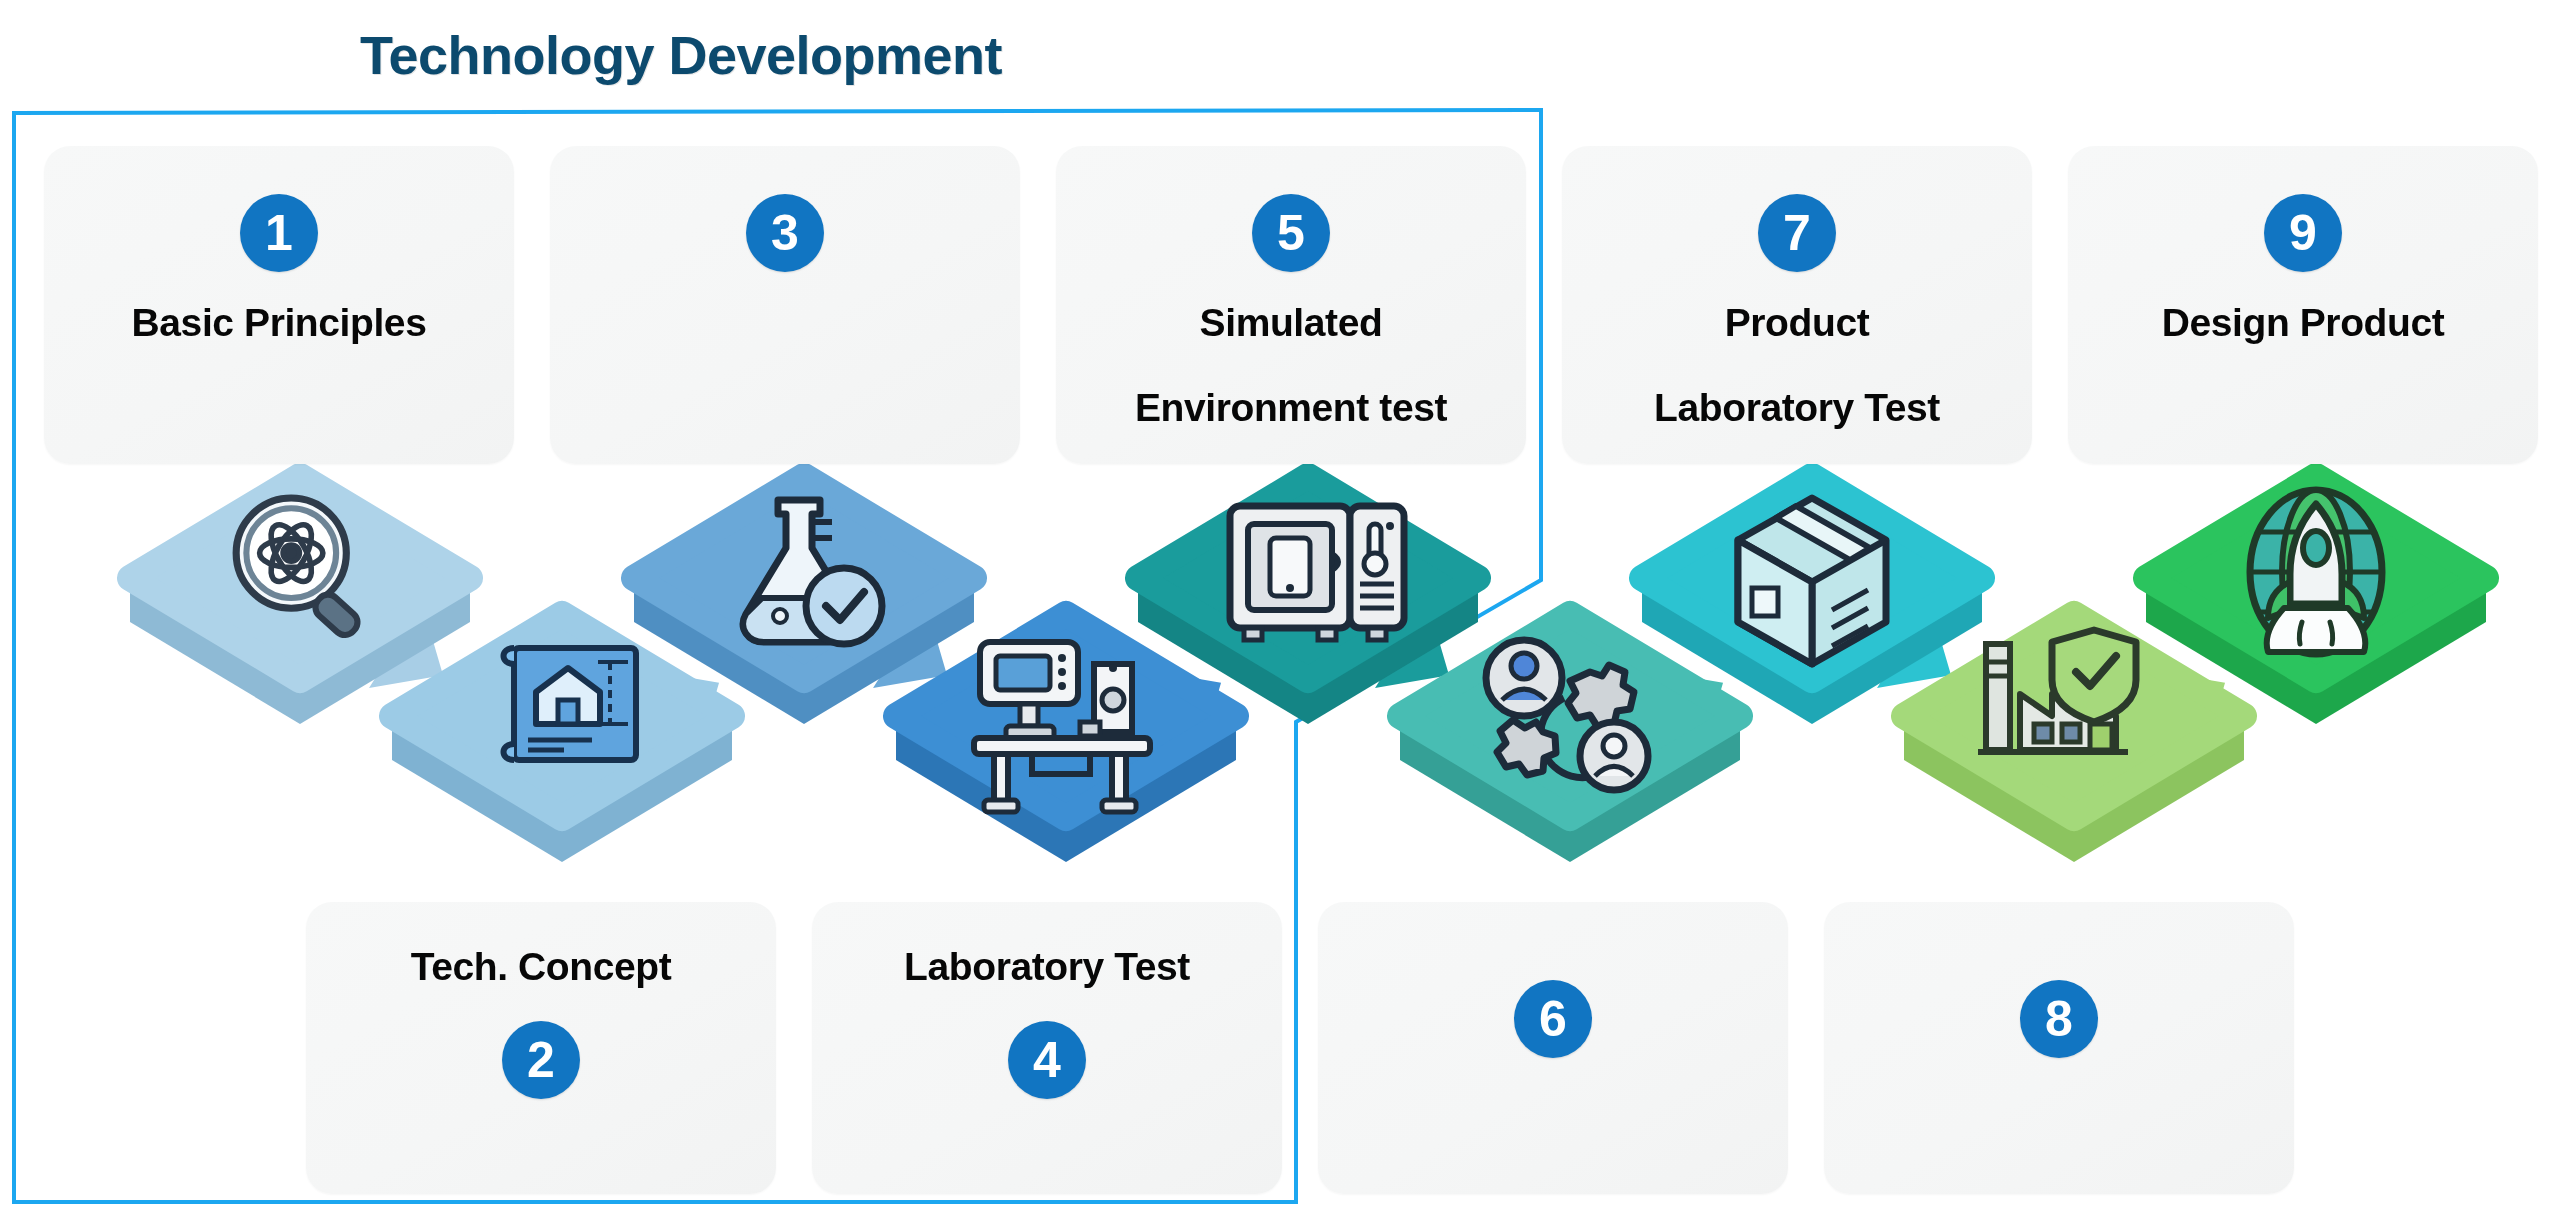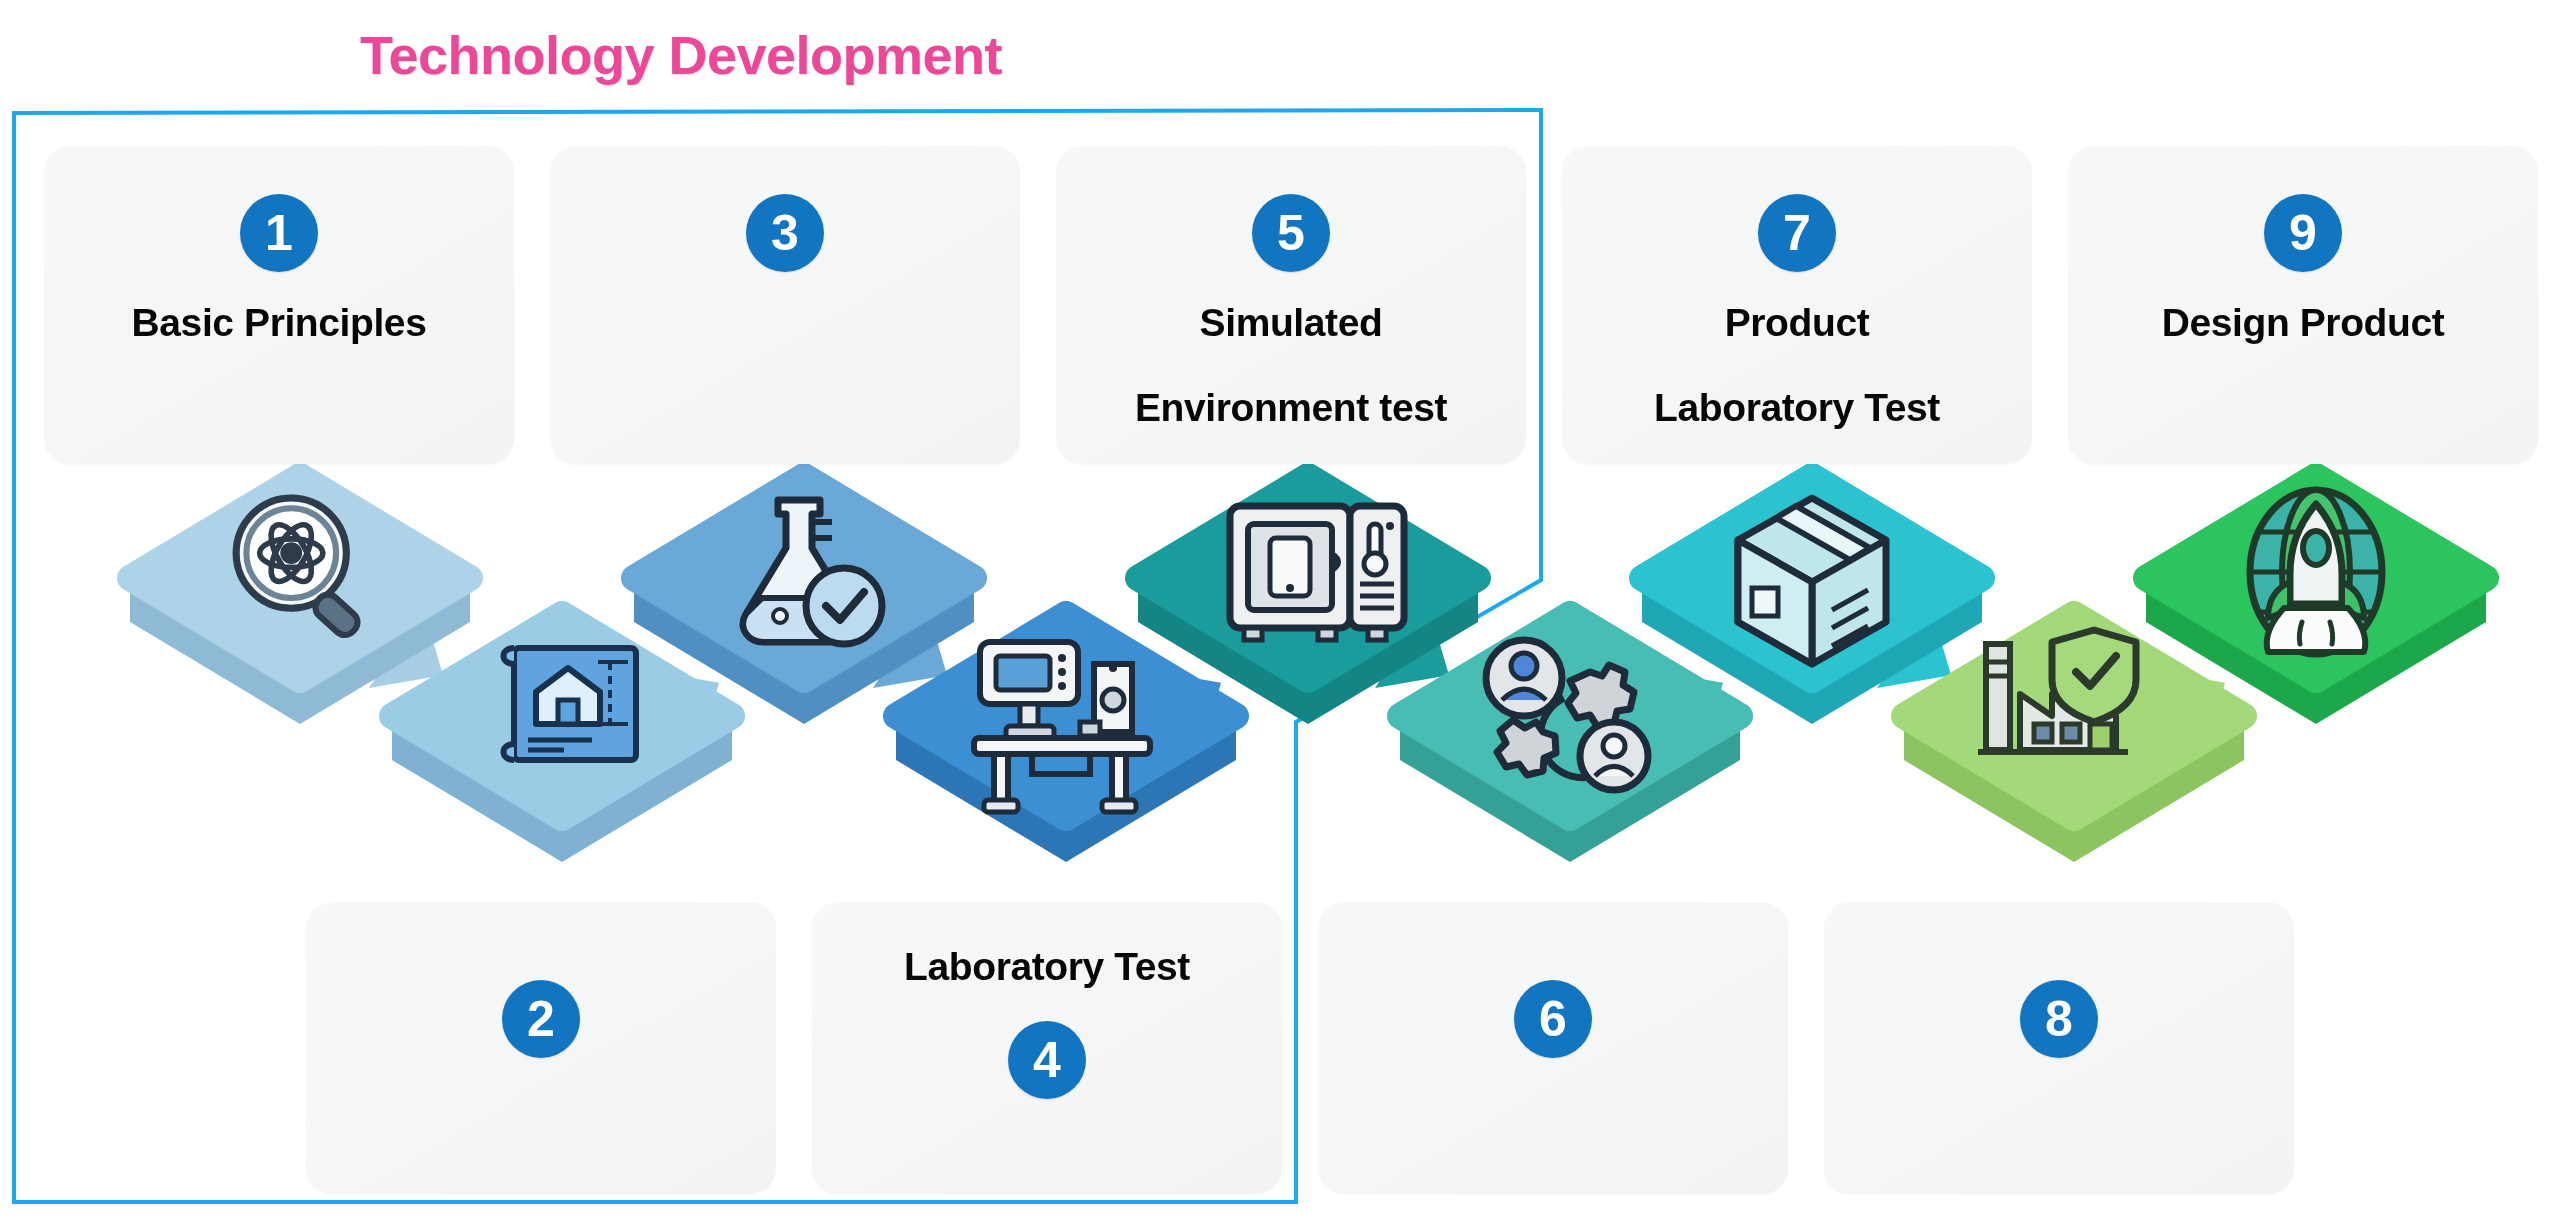--- a/index.html
+++ b/index.html
@@ -54,21 +54,21 @@
   .card.bottom .badge{margin-top:34px;}
 
   
   .arrows{position:absolute;left:0;top:0;width:2560px;height:1229px;pointer-events:none;}
 </style>
 </head>
 <body>
 
 <div id="stage">
 
-  <div class="title" style="color: #ec4899;">Technology Development</div>
+  <div class="title" style="color: #0c4a6e;">Technology Development</div>
 
   <svg class="boundary" viewBox="0 0 2560 1229">
     <polygon id="boundary-poly" fill="none" stroke="#1ca7f0" stroke-width="4" points="14,113 1541,110 1541,580 1296,722 1296,1202 14,1202"></polygon>
   </svg>
 
   <svg class="arrows" viewBox="0 0 2560 1229">
     <defs>
 
       <filter id="soft" x="-20%" y="-20%" width="140%" height="140%">
         <feGaussianBlur stdDeviation="2"></feGaussianBlur>
@@ -298,20 +298,23 @@
   </div>
 
   <div class="card top" style="left:2068px; top:146px; width:470px; height:318px;">
     <div class="badge" style="background: rgb(17, 117, 194);">9</div>
     <div class="label">
       <span>Design Product</span>
     </div>
   </div>
 
   <div class="card bottom" style="left:306px; top:902px; width:470px; height:292px;">
+    <div class="label">
+      <span>Tech. Concept</span>
+    </div>
     <div class="badge" style="background: rgb(17, 117, 194);">2</div>
   </div>
 
   <div class="card bottom" style="left:812px; top:902px; width:470px; height:292px;">
     <div class="label">
       <span>Laboratory Test</span>
     </div>
     <div class="badge" style="background: rgb(17, 117, 194);">4</div>
   </div>
 

